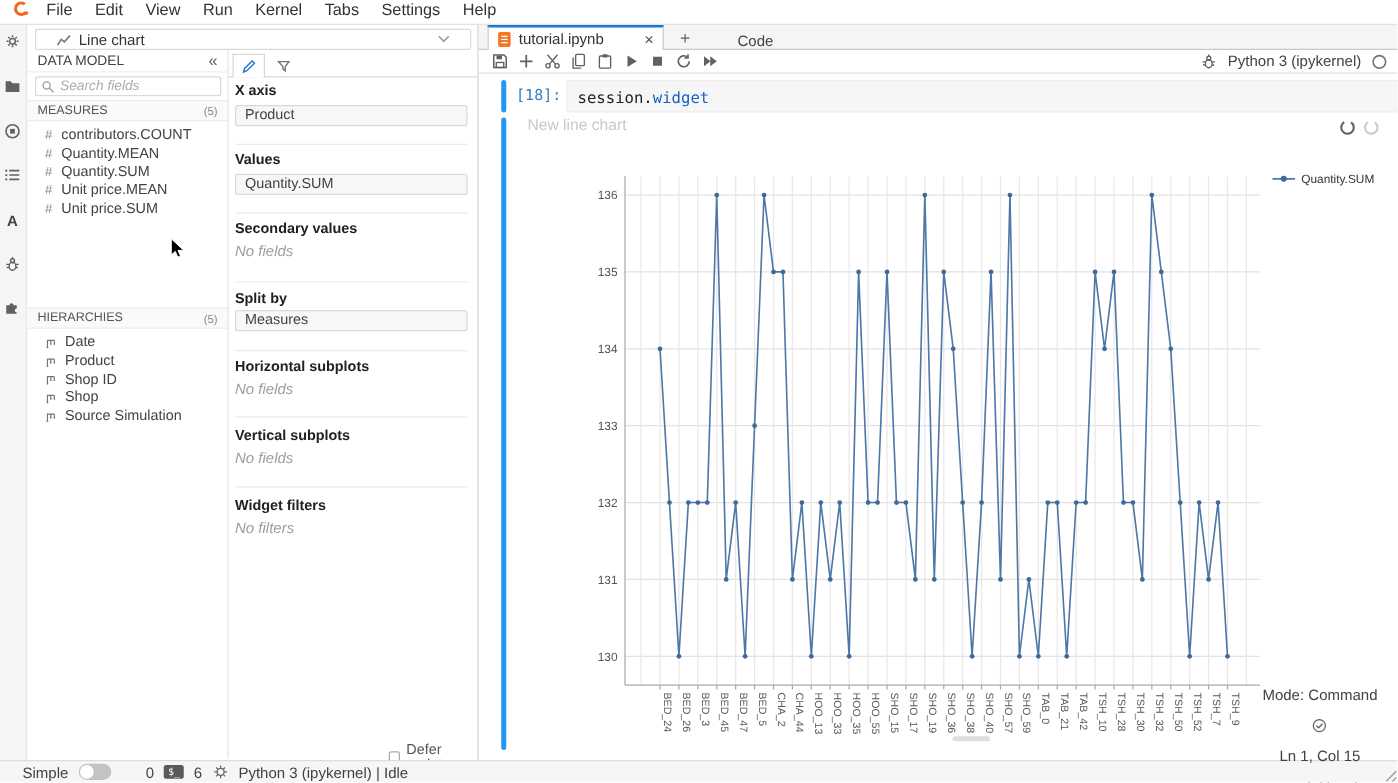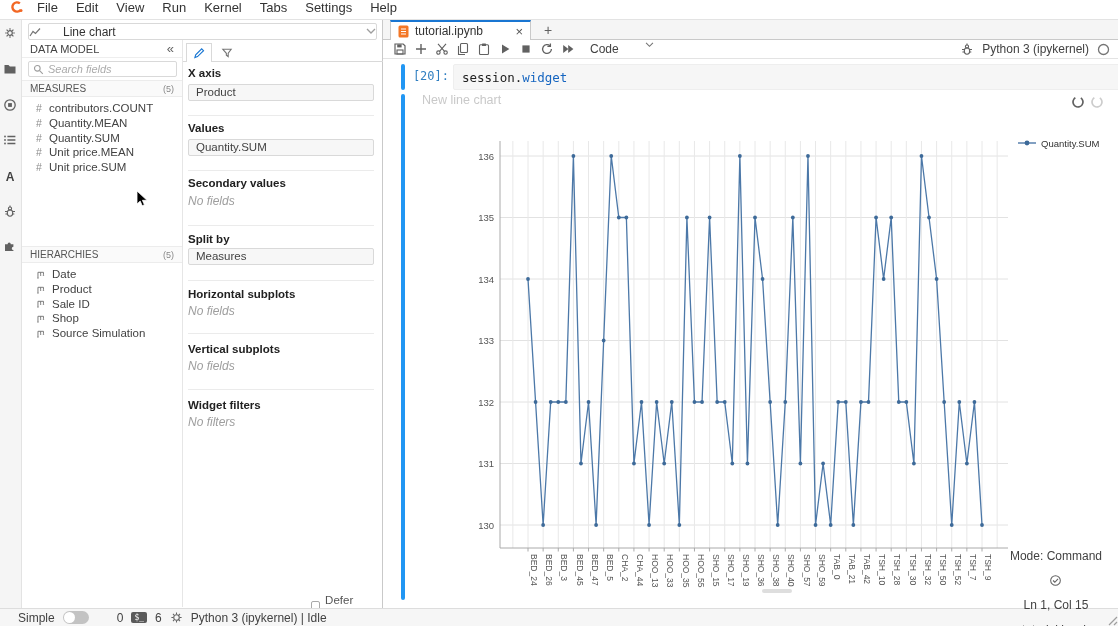--- a/index.html
+++ b/index.html
@@ -26,21 +26,21 @@
   #status-right { display:flex; align-items:center; margin-left:auto; margin-right:16px; gap:11px;flex-direction:column; }
   .toggle { width:26px; height:13px; border-radius:7px; background:#c3c3c3; position:relative; }
   .toggle .knob { position:absolute; left:1px; top:1px; width:11px; height:11px; border-radius:50%; background:#fff; }
   .term-badge { background:#5a5a5a; color:#fff; font-size:8px; padding:1px 3px; border-radius:2px;
                 font-family:"DejaVu Sans Mono", monospace; line-height:9px; }
 
   
   #sidebar { position:absolute; left:22px; top:20px; width:361px; height:588px; background:#fff;
              border-right:1px solid #c9c9c9; }
   #widget-select { position:absolute; left:6px; top:3px; width:349px; height:17px; border:1px solid #d9d9d9;
-                   border-radius:2px; display:flex; align-items:center; font-size:12px; color:#333; padding:0 0; gap:22px; }
+                   border-radius:2px; display:flex; align-items:center; font-size:12px; color:#333; padding:0 16px; gap:6px; }
   #widget-select .chev { margin-left:auto; }
   #dm-header { position:absolute; left:0px; top:20px; width:160px; height:18px; display:flex; align-items:center;
                padding:0 8px; font-size:11px; color:#424242; border-bottom:1px solid #eee; }
   #dm-collapse { margin-left:auto; font-size:13px; color:#616161; }
   #search-box { position:absolute; left:6px; top:41px; width:149px; height:16px; border:1px solid #d9d9d9;
                 border-radius:2px; display:flex; align-items:center; padding:0 4px; gap:4px;font-style:italic; }
   #search-box .ph { font-size:11px; color:#ababab; }
   .list-header { position:absolute; left:0; width:160px; height:17px; background:#fafafa; border-top:1px solid #ececec;
                  border-bottom:1px solid #ececec; display:flex; align-items:center; padding:0 8px; font-size:10px; color:#555; }
   .list-header .cnt { margin-left:auto; font-size:9px; color:#888; }
@@ -65,21 +65,21 @@
   #tabbar { position:absolute; left:0; top:0; width:735px; height:20px; background:#f5f5f5; border-bottom:1px solid #c9c9c9; }
   #nbtab { position:absolute; left:7px; top:0; width:141px; height:20px; background:#fff; border-top:2px solid #1976d2;
            border-left:1px solid #c9c9c9; border-right:1px solid #c9c9c9; display:flex; align-items:center;
            padding:0 7px; gap:6px; font-size:12px; color:#333; z-index:2; }
   #nbtab .close { margin-left:auto; color:#555; font-size:13px; }
   #newtab { position:absolute; left:155px; top:3px; width:20px; height:16px; text-align:center; color:#616161;
             font-size:14px; line-height:15px; }
   #nbtoolbar { position:absolute; left:0; top:20px; width:735px; height:19px; background:#fff;
                border-bottom:1px solid #e3e3e3; display:flex; align-items:center; padding-left:10px; }
   .tb-icon { width:14px; height:14px; margin-right:7px; }
-  #celltype { display:flex; align-items:flex-start; gap:26px; font-size:12px; color:#424242; margin-left:8px; }
+  #celltype { display:flex; align-items:flex-start; gap:26px; font-size:12px; color:#424242; margin-left:8px;flex-direction:column; }
   #tb-right { margin-left:auto; display:flex; align-items:center; gap:8px; margin-right:8px; font-size:12px; }
 
   #cell-input-bar { position:absolute; left:18px; top:44px; width:4px; height:26px; background:#2196f3; border-radius:2px; }
   #cell-output-bar { position:absolute; left:18px; top:74px; width:4px; height:506px; background:#2196f3; border-radius:2px; }
   #prompt { position:absolute; left:24px; top:49px; width:42px; text-align:right; font-family:"DejaVu Sans Mono", monospace;
             font-size:12px; color:#307fc1; }
   #code-box { position:absolute; left:70px; top:44px; width:1036px; height:26px; background:#f6f6f6;
               border:1px solid #eee; border-radius:2px; }
   #code-text { position:absolute; left:8px; top:5px; font-family:"DejaVu Sans Mono", monospace; font-size:12.5px; color:#212121; }
   #code-text .prop { color:#1565c0; }
@@ -224,21 +224,21 @@
         </div>
         <div class="field-row">
           <span style="display:inline-flex">
             <svg width="11" height="11" viewBox="0 0 14 14">
               <path d="M2.5 11V4.2h7M5.9 4.2v3M9.5 4.2v3" fill="none" stroke="#757575" stroke-width="1.2"></path>
               <circle cx="2.5" cy="11.4" r=".9" fill="#757575"></circle>
               <circle cx="5.9" cy="7.8" r=".9" fill="#757575"></circle>
               <circle cx="9.5" cy="7.8" r=".9" fill="#757575"></circle>
             </svg>
           </span>
-          <span>Sale ID</span>
+          <span>Shop ID</span>
         </div>
         <div class="field-row">
           <span style="display:inline-flex">
             <svg width="11" height="11" viewBox="0 0 14 14">
               <path d="M2.5 11V4.2h7M5.9 4.2v3M9.5 4.2v3" fill="none" stroke="#757575" stroke-width="1.2"></path>
               <circle cx="2.5" cy="11.4" r=".9" fill="#757575"></circle>
               <circle cx="5.9" cy="7.8" r=".9" fill="#757575"></circle>
               <circle cx="9.5" cy="7.8" r=".9" fill="#757575"></circle>
             </svg>
           </span>
@@ -363,21 +363,21 @@
           <path d="M4.3 7.5H2M4.3 10H2.4M9.7 7.5H12M9.7 10h1.6M7 3V1.6" stroke="#616161" stroke-width="1.1"></path>
         </svg>
         <span>Python 3 (ipykernel)</span>
         <svg width="13" height="13" viewBox="0 0 14 14">
           <circle cx="7" cy="7" r="5.4" fill="#fff" stroke="#757575" stroke-width="1.4"></circle>
         </svg>
       </span>
     </div>
 
     <div id="cell-input-bar"></div>
-    <div id="prompt">[20]:</div>
+    <div id="prompt">[18]:</div>
     <div id="code-box">
       <div id="code-text"><span>session.</span><span class="prop">widget</span></div>
 
     </div>
 
     <div id="cell-output-bar"></div>
     <div id="widget-title">New line chart</div>
     <div id="widget-refresh">
       <svg width="14" height="14" viewBox="0 0 14 14">
         <circle cx="7" cy="7" r="5" fill="none" stroke="#616161" stroke-width="1.7" stroke-dasharray="25 7" transform="rotate(-55 7 7)"></circle>

